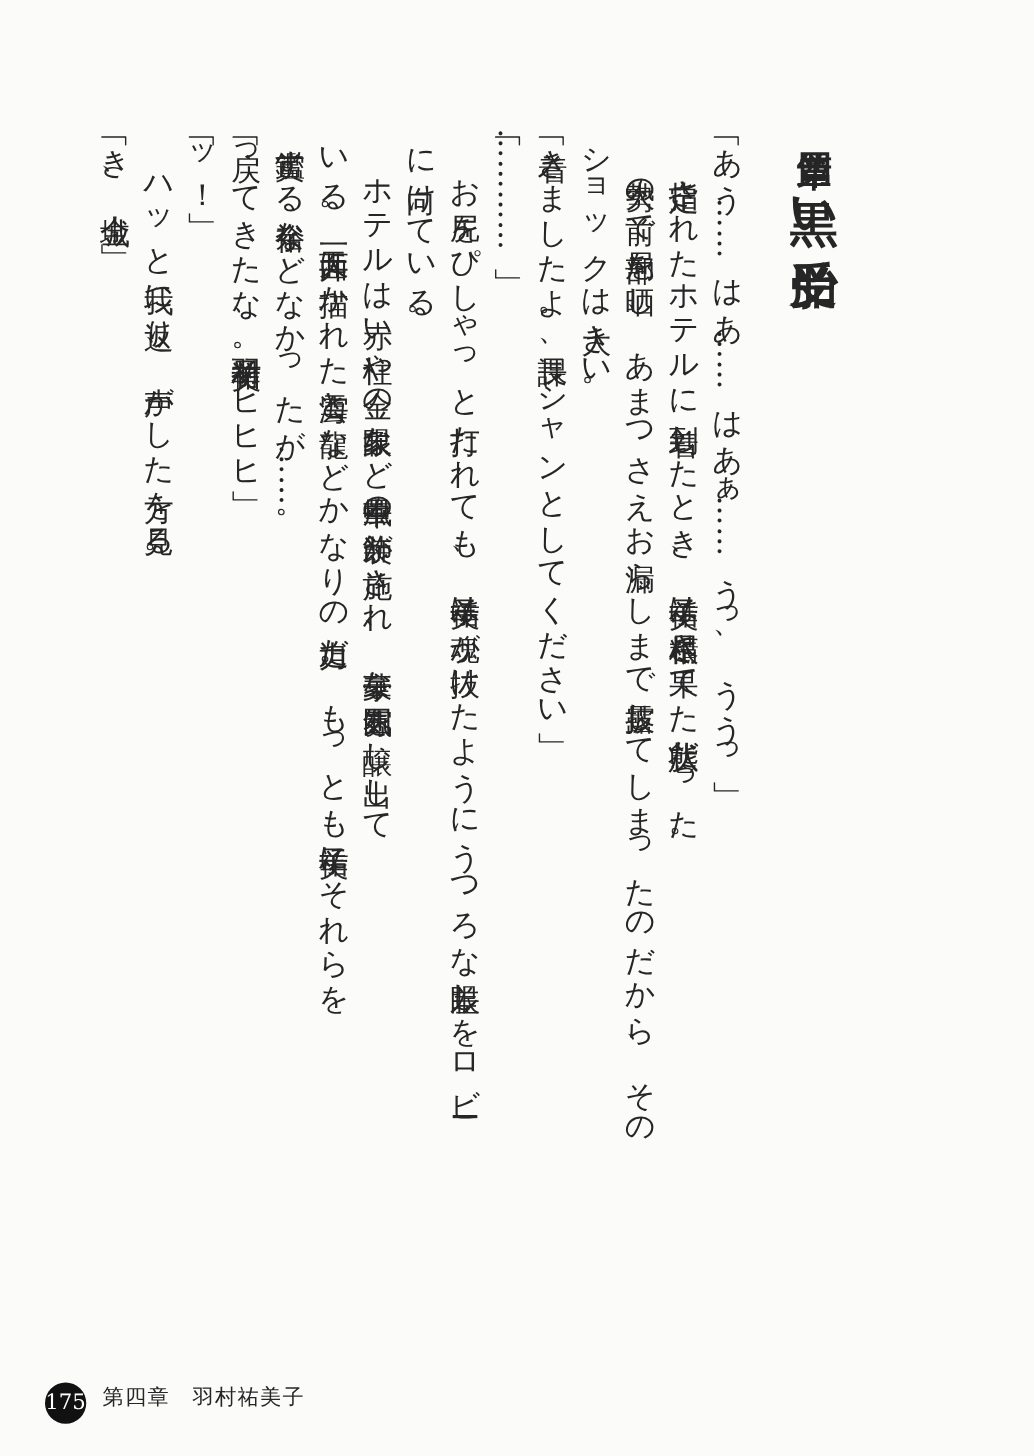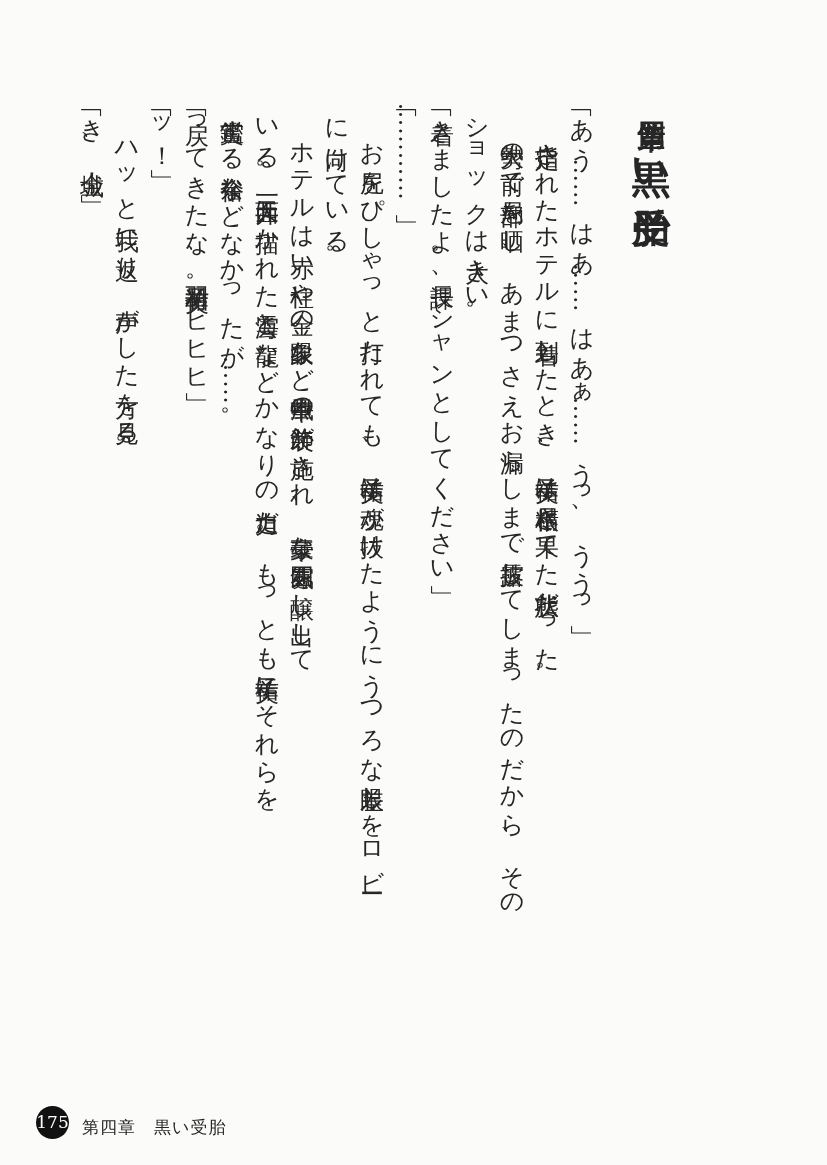--- a/index.html
+++ b/index.html
@@ -62,21 +62,21 @@
   .body-text p.line.indent {
     text-indent: 1em;
   }
 
   
   .footer {
     position: absolute;
     left: 36px;
     top: 1106px;
     display: flex;
-    align-items: flex-end;
+    align-items: flex-start;
     gap: 13px;
   }
   .page-number-badge {
     width: 33px; height: 33px;
     border-radius: 50%;
     background: var(--badge-bg);
     color: var(--badge-ink);
     display: flex;
     align-items: center;
     justify-content: center;
@@ -114,16 +114,16 @@
       <p class="line">「戻ってきたな、羽村祐美子。ヒヒヒ」</p>
       <p class="line">「ッ！」</p>
       <p class="line indent">ハッと我に返り、声がした方を見る。</p>
       <p class="line">「き、金城！」</p>
     </div>
 
   <div class="footer">
     <span class="page-number-badge">
       <span>175</span>
     </span>
-    <span class="footer-chapter-label">第四章　黒い受胎</span>
+    <span class="footer-chapter-label">第四章　羽村祐美子</span>
   </div>
 
 </div>
 
 </body></html>

